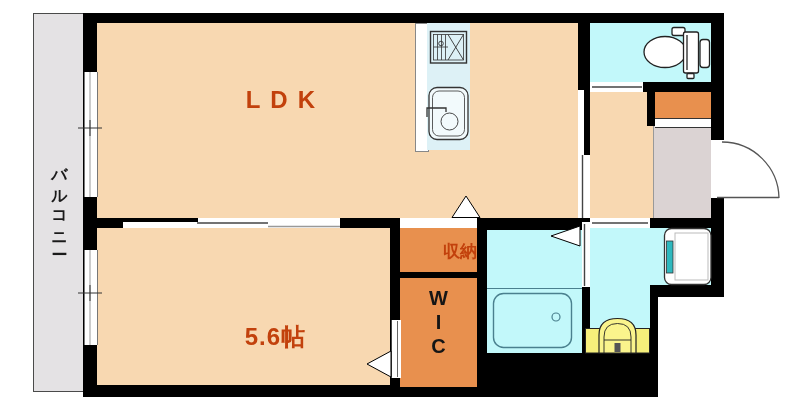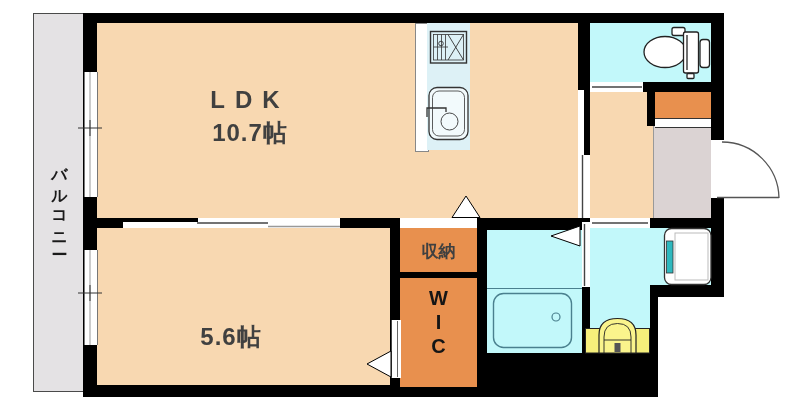--- a/index.html
+++ b/index.html
@@ -5,21 +5,21 @@
   html,body{margin:0;padding:0;background:#fff;}
   body{width:800px;height:413px;font-family:"Liberation Sans","DejaVu Sans",sans-serif;}
   #plan{position:relative;width:800px;height:413px;background:#fff;overflow:hidden;}
   .fill{position:absolute;}
   .wall{position:absolute;background:#000;}
   .gap{position:absolute;background:#fff;}
   .room-peach{background:#F8D8B1;}
   .closet-orange{background:#E8904E;}
   .wet-cyan{background:#C2F8FA;}
   .kitchen-cyan{background:#DDF1F6;}
-  .label{position:absolute;color:#404040;text-align:center;white-space:nowrap;}
+  .label{position:absolute;color:#c2410c;text-align:right;white-space:nowrap;}
   .lbl-big{font-size:24px;font-weight:600;}
   .lbl-mid{font-size:17px;font-weight:600;}
   #balcony{left:33px;top:13px;width:50px;height:377px;background:#E4E2E4;border:1px solid #4a4a4a;
            display:flex;align-items:center;justify-content:center;}
   #balcony .vtext{writing-mode:vertical-rl;font-size:16px;letter-spacing:4px;color:#1a1a1a;font-weight:600;}
   #wic-label{left:400px;top:287px;width:77px;height:100px;display:flex;flex-direction:column;
              align-items:center;justify-content:flex-start;gap:1px;font-size:20px;font-weight:600;line-height:1.15;position:absolute;color:#151515;}
   svg.overlay{position:absolute;left:0;top:0;pointer-events:none;}
   .thinline-l{border-left:1.2px solid #777;border-right:1.2px solid #777;}
 </style>
@@ -147,21 +147,20 @@
     </g>
     <g>
       <rect x="429" y="87.5" width="39" height="52" rx="8" fill="#F2FAFC" stroke="#333" stroke-width="1.3"></rect>
       <rect x="432.5" y="91" width="32" height="45" rx="6.5" fill="none" stroke="#333" stroke-width="0.8"></rect>
       <circle cx="449.5" cy="121.5" r="8.5" fill="none" stroke="#333" stroke-width="0.9"></circle>
       <path d="M427,117 L427,108 L446,108 L446,112" fill="none" stroke="#333" stroke-width="1.3"></path>
     </g>
   </svg>
 
   <div class="label lbl-big" style="left:175px;top:86px;width:150px;letter-spacing:10px;">LDK</div>
-  <div class="label lbl-big" style="left:175px;top:117px;width:150px;letter-spacing:1px;">10.7帖</div>
   <div class="label lbl-big" style="left:156px;top:313px;width:150px;letter-spacing:1px;margin-top:8px;">5.6帖</div>
   <div class="label lbl-mid" style="left:400px;top:240px;width:77px;">収納</div>
   <div id="wic-label">
     <span>W</span>
     <span>I</span>
     <span>C</span>
   </div>
 
 </div>
 

